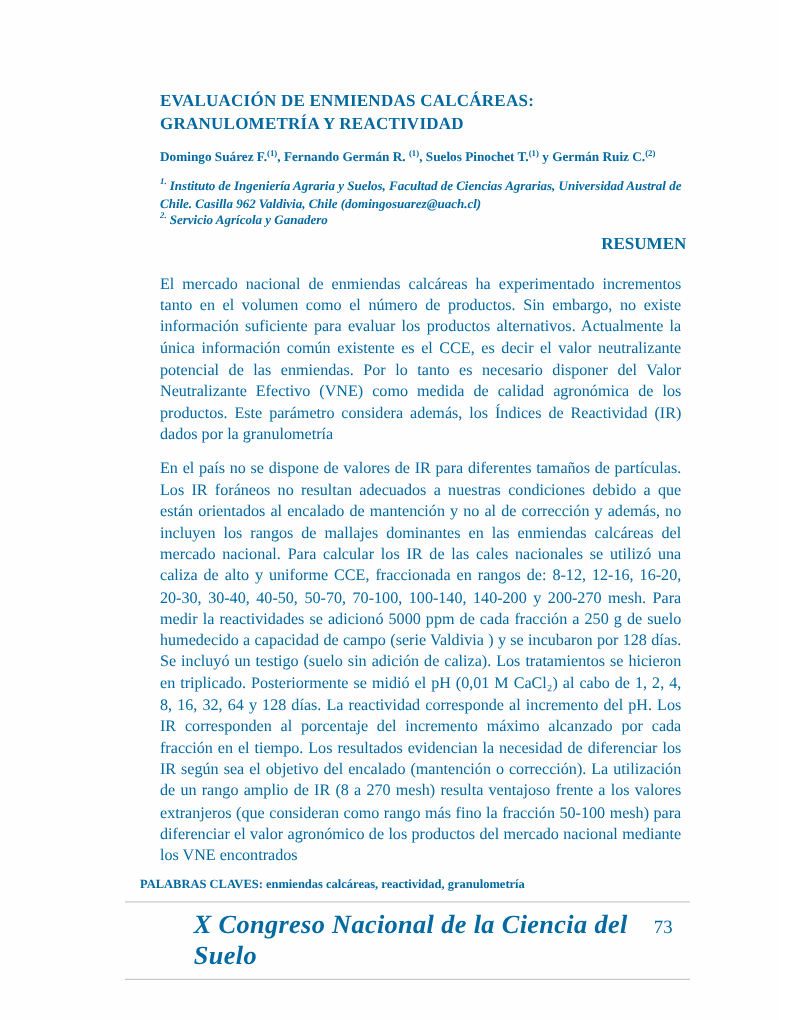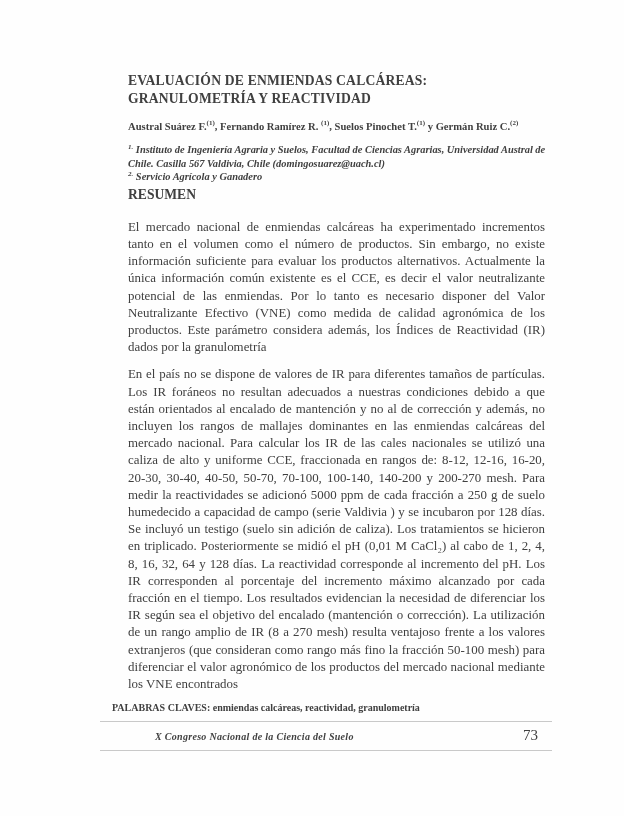--- a/index.html
+++ b/index.html
@@ -2,21 +2,21 @@
 <html><head>
 <meta charset="utf-8">
 <style>
   html, body { margin: 0; padding: 0; background: #ffffff; }
   .page {
     position: relative;
     width: 624px;
     height: 816px;
     background: #fefefe;
     font-family: "Liberation Serif", "DejaVu Serif", serif;
-    color: #404040;
+    color: #0369a1;
     overflow: hidden;
   }
   .content {
     position: absolute;
     left: 128px;
     top: 72px;
     width: 421px;
   }
   .title {
     margin: 0;
@@ -37,21 +37,21 @@
   }
   .affiliations {
     margin: 10px 0 0 0;
     font-size: 10.4px;
     font-weight: bold;
     font-style: italic;
     line-height: 13.6px;
   }
   .section-heading {
     margin: 3px 0 0 0;
-    text-align: left;
+    text-align: right;
     font-size: 13.6px;
     font-weight: bold;
   }
   .body-par {
     margin: 16px 4px 0 0;
     font-size: 12.9px;
     line-height: 17.2px;
     text-align: justify;
   }
   .formula {
@@ -79,40 +79,40 @@
   }
   .rule-top { margin-top: 7px; }
   .rule-bottom { margin-top: 6px; }
   .footer-row {
     display: flex;
     justify-content: space-between;
     align-items: baseline;
     padding: 5px 14px 0 55px;
   }
   .footer-title {
-    font-size: 10px;
+    font-size: 21px;
     font-weight: bold;
     font-style: italic;
     letter-spacing: 0.3px;
   }
   .page-number {
     font-size: 15px;
   }
 </style>
 </head>
 <body>
 
 <div class="page">
   <div class="content">
 
     <h1 class="title">EVALUACIÓN DE ENMIENDAS CALCÁREAS: GRANULOMETRÍA Y REACTIVIDAD</h1>
 
-    <p class="authors"><span>Austral Suárez F.</span><sup>(1)</sup><span>, </span><span>Fernando Ramírez R. </span><sup>(1)</sup><span>, </span><span>Suelos Pinochet T.</span><sup>(1)</sup><span> y </span><span>Germán Ruiz C.</span><sup>(2)</sup></p>
+    <p class="authors"><span>Domingo Suárez F.</span><sup>(1)</sup><span>, </span><span>Fernando Germán R. </span><sup>(1)</sup><span>, </span><span>Suelos Pinochet T.</span><sup>(1)</sup><span> y </span><span>Germán Ruiz C.</span><sup>(2)</sup></p>
 
-    <p class="affiliations"><sup>1.</sup><span> Instituto de Ingeniería Agraria y Suelos, Facultad de Ciencias Agrarias, Universidad Austral de Chile. Casilla 567 Valdivia, Chile (domingosuarez@uach.cl)</span><br><sup>2.</sup><span> Servicio Agrícola y Ganadero</span></p>
+    <p class="affiliations"><sup>1.</sup><span> Instituto de Ingeniería Agraria y Suelos, Facultad de Ciencias Agrarias, Universidad Austral de Chile. Casilla 962 Valdivia, Chile (domingosuarez@uach.cl)</span><br><sup>2.</sup><span> Servicio Agrícola y Ganadero</span></p>
 
     <h2 class="section-heading">RESUMEN</h2>
 
     <p class="body-par">El mercado nacional de enmiendas calcáreas ha experimentado incrementos tanto en el volumen como el número de productos. Sin embargo, no existe información suficiente para evaluar los productos alternativos. Actualmente la única información común existente es el CCE, es decir el valor neutralizante potencial de las enmiendas. Por lo tanto es necesario disponer del Valor Neutralizante Efectivo (VNE) como medida de calidad agronómica de los productos. Este parámetro considera además, los Índices  de Reactividad (IR) dados por la granulometría</p>
 
 
     <p class="body-par" style="margin-top:10px;">En el país no se dispone de valores de IR para diferentes tamaños de partículas. Los IR foráneos no resultan adecuados a nuestras condiciones debido a que están orientados al encalado de mantención y no al de corrección y además, no incluyen los rangos de mallajes dominantes en las enmiendas calcáreas del mercado nacional.  Para calcular los IR de las cales nacionales se utilizó una caliza de alto y uniforme CCE, fraccionada en rangos de: 8-12, 12-16, 16-20, 20-30, 30-40, 40-50, 50-70, 70-100, 100-140, 140-200 y 200-270 mesh. Para medir la reactividades se adicionó 5000 ppm de cada fracción a 250 g de suelo humedecido a capacidad de campo (serie Valdivia ) y se incubaron por 128 días. Se incluyó un testigo (suelo sin adición de caliza). Los tratamientos se hicieron en triplicado. Posteriormente se midió el pH (0,01 M CaCl₂) al cabo de 1, 2, 4, 8, 16, 32, 64 y 128 días. La reactividad corresponde al incremento del pH. Los IR corresponden al porcentaje del incremento máximo alcanzado por cada fracción en el tiempo. Los resultados evidencian la necesidad de diferenciar los IR según sea el objetivo del encalado (mantención o corrección). La utilización de un rango amplio de IR (8 a 270 mesh) resulta ventajoso frente a los valores extranjeros (que consideran como rango más fino la fracción 50-100 mesh) para diferenciar el valor agronómico de los productos del mercado nacional mediante los VNE encontrados</p>
 
   </div>
 

